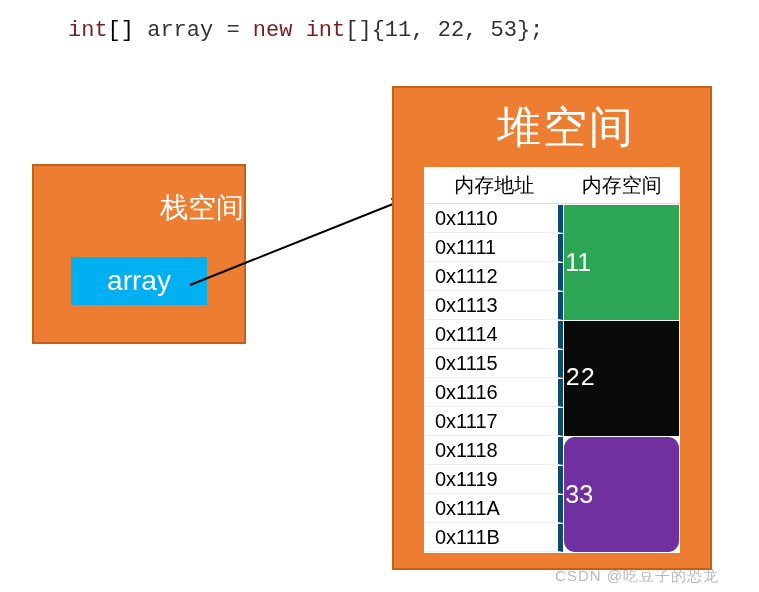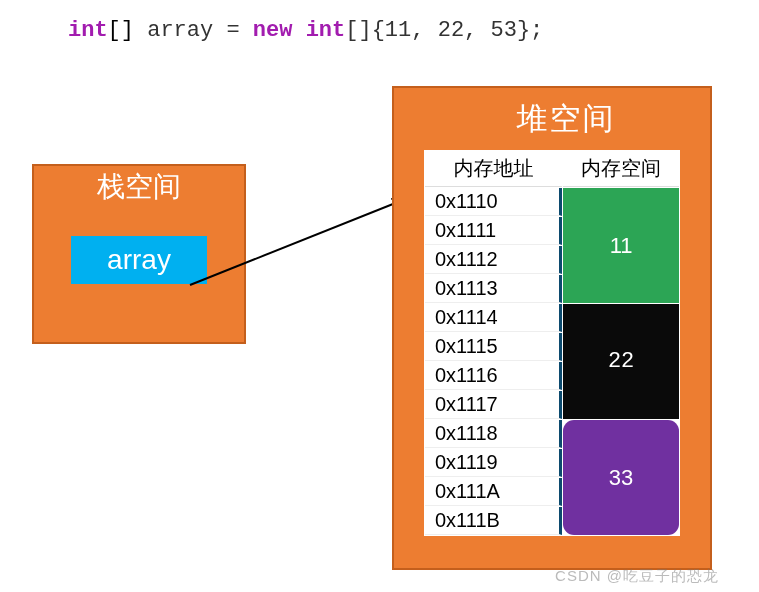--- a/index.html
+++ b/index.html
@@ -11,37 +11,37 @@
     height: 592px;
     position: relative;
   }
   .code-line {
     font-family: Consolas, "Courier New", monospace;
     font-size: 22px;
     position: absolute;
     top: 18px;
     left: 68px;
   }
-  .kw { color: #a21caf; font-weight: bold; }
+  .kw { color: #7f1d1d; font-weight: normal; }
   .brack { color: #000; }
   .plain { color: #333; }
   .stack-box {
     position: absolute;
     top: 164px;
     left: 32px;
     width: 210px;
     height: 176px;
     background: #ed7d31;
     border: 2px solid #c45f1c;
   }
   .stack-title {
     color: #fff;
     font-size: 28px;
-    text-align: center;
-    margin-top: 2px;
+    text-align: right;
+    margin-top: 23px;
   }
   .array-var {
     background: #00b0f0;
     color: #fff;
     font-size: 28px;
     width: 136px;
     height: 48px;
     margin: 30px auto 0 auto;
     display: flex;
     align-items: center;
@@ -51,21 +51,21 @@
     position: absolute;
     top: 86px;
     left: 392px;
     width: 316px;
     height: 480px;
     background: #ed7d31;
     border: 2px solid #c45f1c;
   }
   .heap-title {
     color: #fff;
-    font-size: 31px;
+    font-size: 44px;
     text-align: center;
     margin: 10px 0 10px 0;
     letter-spacing: 2px;
     padding-left: 28px;
   }
   .mem-table {
     background: #fff;
     width: 256px;
     margin: 0 auto;
     border-collapse: separate;
@@ -75,27 +75,27 @@
     font-weight: normal;
     font-size: 20px;
     padding: 4px 16px;
     background: #fff;
     border-bottom: 1px solid #ddd;
   }
   .mem-table td.addr {
     font-size: 20px;
     padding: 2px 0 2px 10px;
     border-bottom: 1px solid #eee;
-    border-right: 3px solid #0c4a6e;
+    border-right: 5px solid #0c4a6e;
     width: 130px;
   }
   .mem-table td.val {
-    font-size: 22px;
+    font-size: 25px;
     color: #fff;
-    text-align: center;
+    text-align: left;
     width: 120px;
   }
   .green { background: #2ca555; }
   .black { background: #0a0a0a; font-family: Liberation Mono, monospace; }
   .purple { background: #7030a0; border-radius: 11px; }
   .arrow-svg {
     position: absolute;
     top: 120px;
     left: 180px;
     width: 260px;

